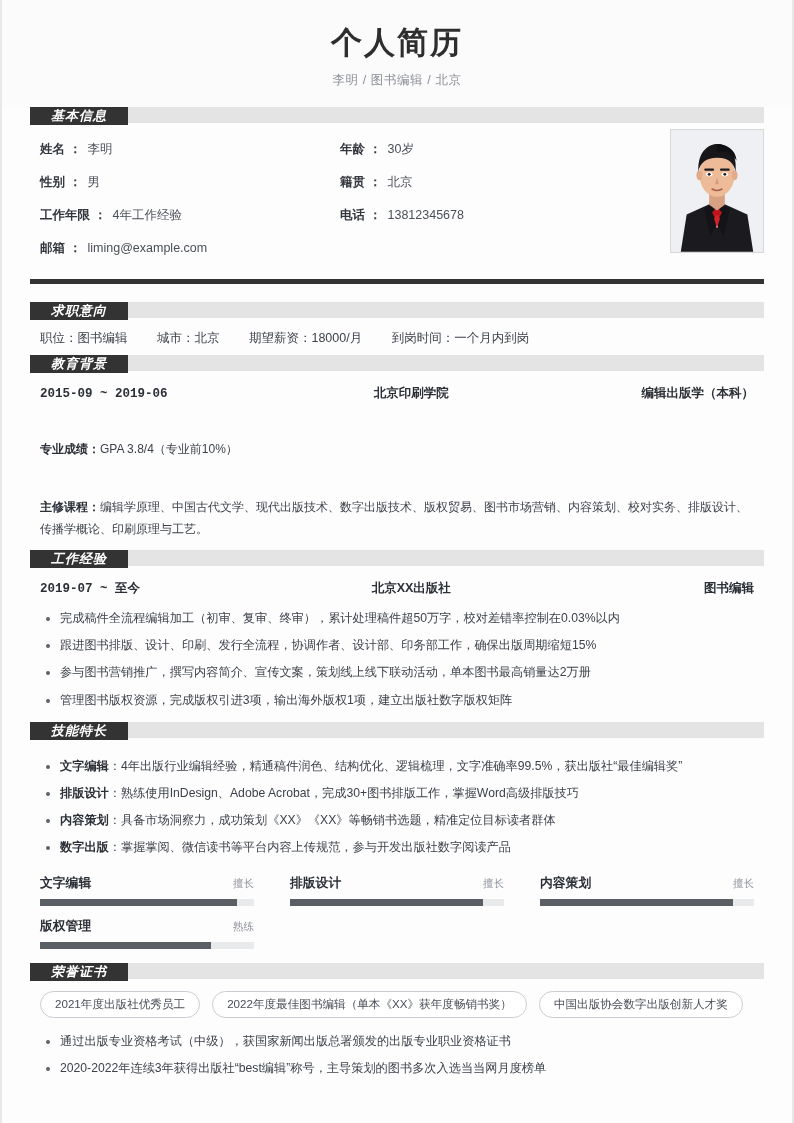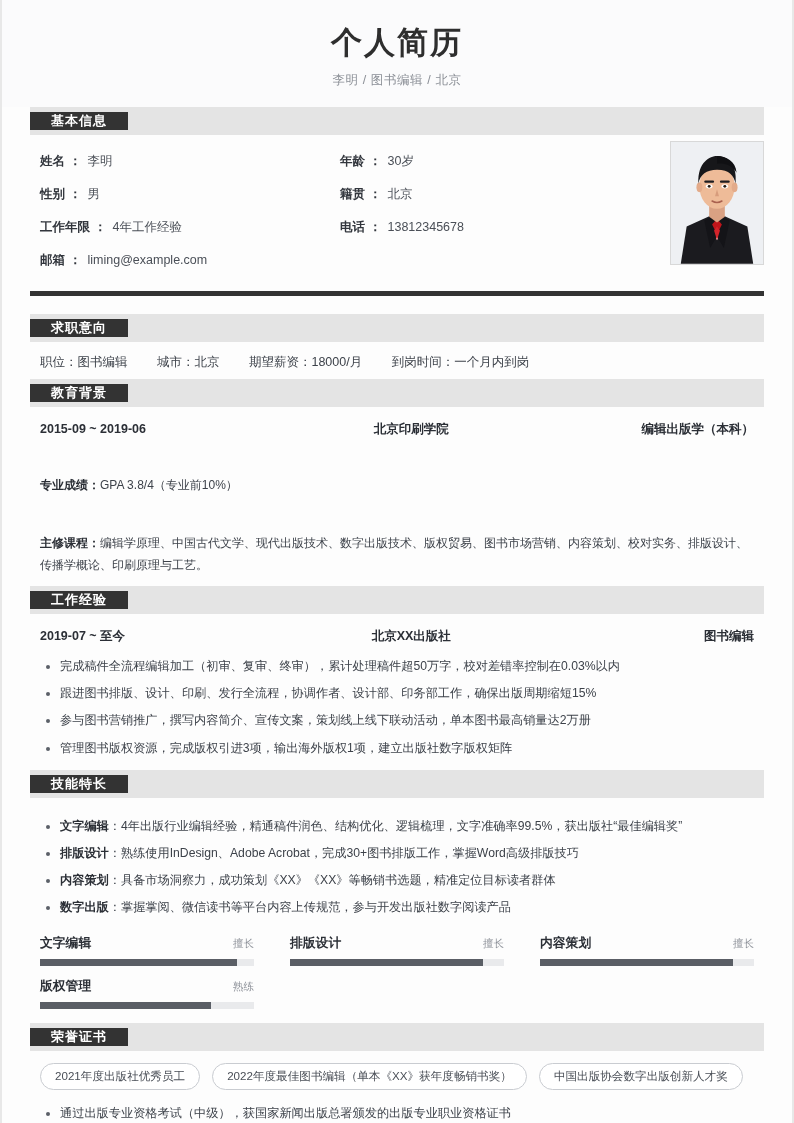--- a/index.html
+++ b/index.html
@@ -37,25 +37,26 @@
   .resume-subtitle {
     margin-top: 9px;
     font-size: 12.5px;
     color: #8b8f96;
     letter-spacing: .6px;
   }
 
   
   .section-bar {
     position: relative;
-    height: 28px;
+    height: 16px;
     margin: 0 28px;
     background: #e4e4e4;
     display: flex;
-    align-items: center;
+    align-items: flex-start;
+    font-style: italic;
   }
   .section-tab {
     background: #333333;
     color: #ffffff;
     font-size: 13px;
     font-weight: bold;
     letter-spacing: 1px;
     padding: 0 18px;
     display: flex;
     align-items: center;
@@ -112,21 +113,21 @@
 
   
   .entry-head {
     display: flex;
     align-items: baseline;
     font-size: 12.5px;
     font-weight: bold;
     color: #2b2f36;
     margin-bottom: 8px;
   }
-  .entry-head .eh-left { width: 34%; }
+  .entry-head .eh-left { width: 34%; font-family: Liberation Mono, monospace; }
   .entry-head .eh-mid { width: 36%; text-align: center; }
   .entry-head .eh-right { width: 30%; text-align: right; }
 
   .kv-line {
     font-size: 12px;
     color: #3d424a;
     line-height: 1.85;
     margin-bottom: 2px;
     margin-top: 36px;
   }

